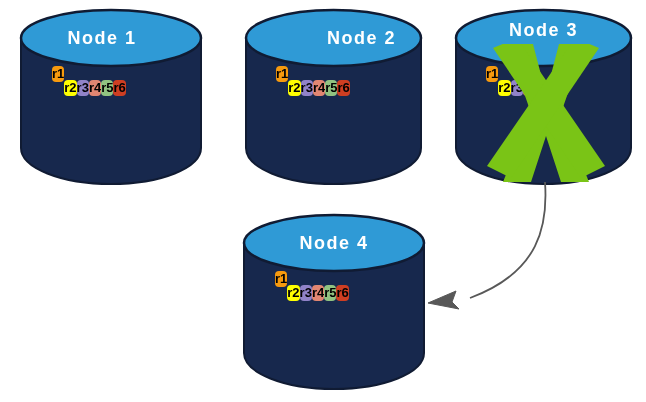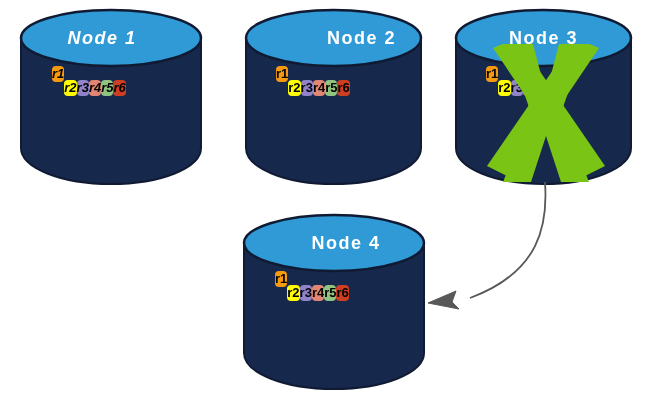--- a/index.html
+++ b/index.html
@@ -78,21 +78,21 @@
     width: 646px;
     height: 402px;
     overflow: visible;
   }
 </style>
 </head>
 <body>
 
 <div id="canvas">
 
-  <div class="node" style="left:20px; top:8px; width:164px; height:177px;font-style:italic;">
+  <div class="node" style="left:20px; top:8px; width:164px; height:177px;">
     <svg class="node-svg" width="182" height="177" viewBox="0 0 182 177">
       <path d="M1,30 L1,140 A90,36 0 0 0 181,140 L181,30 Z" fill="#17284d" stroke="#101b33" stroke-width="2"></path>
       <ellipse cx="91" cy="30" rx="90" ry="28" fill="#2f9ad6" stroke="#101b33" stroke-width="2.5"></ellipse>
     </svg>
     <div class="node-title" style="top:20px;">Node 1</div>
     <div class="bars" style="top:58px; padding:0 32px;">
       <div class="bar" style="background:#f79a0e;">r1</div>
       <div class="bar" style="background:#ffff00;">r2</div>
       <div class="bar" style="background:#9183c8;">r3</div>
       <div class="bar" style="background:#e18672;">r4</div>
@@ -115,21 +115,21 @@
       <div class="bar" style="background:#91c381;">r5</div>
       <div class="bar" style="background:#ce3e22;">r6</div>
     </div>
   </div>
 
   <div class="node" style="left:455px; top:8px; width:177px; height:177px;">
     <svg class="node-svg" width="177" height="177" viewBox="0 0 177 177">
       <path d="M1,30 L1,140 A87.5,36 0 0 0 176,140 L176,30 Z" fill="#17284d" stroke="#101b33" stroke-width="2"></path>
       <ellipse cx="88.5" cy="30" rx="87.5" ry="28" fill="#2f9ad6" stroke="#101b33" stroke-width="2.5"></ellipse>
     </svg>
-    <div class="node-title" style="top:20px;">Node 3</div>
+    <div class="node-title" style="top:12px;">Node 3</div>
     <div class="bars" style="top:58px; padding:0 31px;">
       <div class="bar" style="background:#f79a0e;">r1</div>
       <div class="bar" style="background:#ffff00;">r2</div>
       <div class="bar" style="background:#9183c8;">r3</div>
       <div class="bar" style="background:#e18672;">r4</div>
       <div class="bar" style="background:#91c381;">r5</div>
       <div class="bar" style="background:#ce3e22;">r6</div>
     </div>
   </div>
 
@@ -140,21 +140,21 @@
       <path d="M6,4 L30,-6 L118,122 L94,134 Z" fill="#7ac416"></path>
       <path d="M112,4 L88,-6 L0,122 L24,134 Z" fill="#7ac416"></path>
     </svg>
   </div>
 
   <div class="node" style="left:243px; top:213px; width:182px; height:177px;">
     <svg class="node-svg" width="182" height="177" viewBox="0 0 182 177">
       <path d="M1,30 L1,140 A90,36 0 0 0 181,140 L181,30 Z" fill="#17284d" stroke="#101b33" stroke-width="2"></path>
       <ellipse cx="91" cy="30" rx="90" ry="28" fill="#2f9ad6" stroke="#101b33" stroke-width="2.5"></ellipse>
     </svg>
-    <div class="node-title" style="top:20px;padding-left:12px;">Node 4</div>
+    <div class="node-title" style="top:20px;">Node 4</div>
     <div class="bars" style="top:58px; padding:0 32px;">
       <div class="bar" style="background:#f79a0e;">r1</div>
       <div class="bar" style="background:#ffff00;">r2</div>
       <div class="bar" style="background:#9183c8;">r3</div>
       <div class="bar" style="background:#e18672;">r4</div>
       <div class="bar" style="background:#91c381;">r5</div>
       <div class="bar" style="background:#ce3e22;">r6</div>
     </div>
   </div>
 

